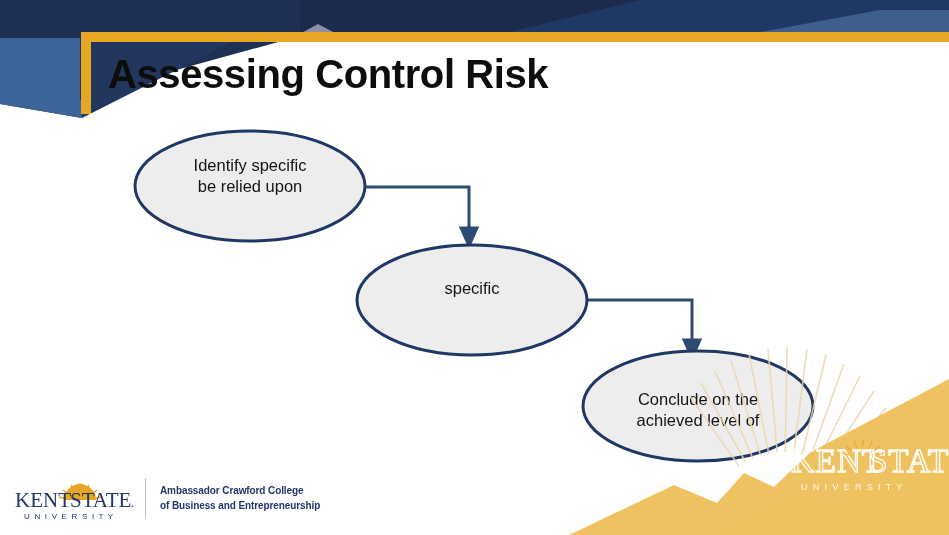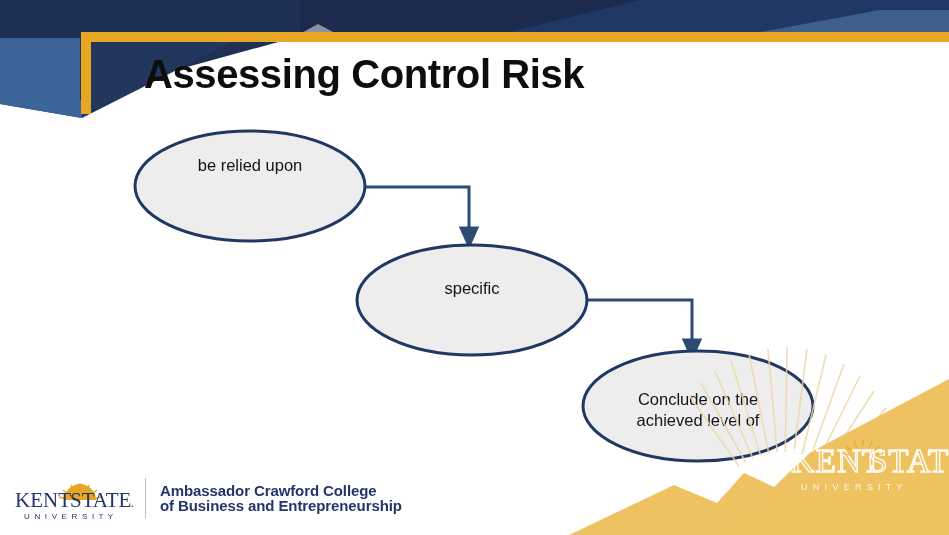--- a/index.html
+++ b/index.html
@@ -46,21 +46,20 @@
     background: #E8A723;
   }
   .title {
     position: absolute;
     left: 108px; top: 52px;
     font-size: 40px;
     font-weight: bold;
     color: #0d0d0d;
     letter-spacing: -0.4px;
     white-space: nowrap;
-    margin-left: 36px;
   }
 
   
   .flow { position: absolute; left: 0; top: 0; width: 949px; height: 535px; }
   .node-text {
     position: absolute;
     text-align: center;
     color: #141414;
     font-size: 16.5px;
     line-height: 21px;
@@ -78,21 +77,21 @@
   }
   .footer-divider {
     position: absolute;
     left: 145px; top: 478px;
     width: 1px; height: 40px;
     background: #b9c0cd;
   }
   .footer-text {
     position: absolute;
     left: 160px; top: 484px;
-    font-size: 15px;
+    font-size: 10px;
     font-weight: bold;
     line-height: 14.5px;
     color: #23356b;
     letter-spacing: -0.1px;
   }
 
   
   .brandart {
     position: absolute;
     right: 0; bottom: 0;
@@ -146,20 +145,21 @@
       <path d="M 588 300 L 692 300 L 692 350" fill="none" stroke="#2E4B73" stroke-width="3" marker-end="url(#arrowhead)"></path>
 
       <ellipse cx="250" cy="186" rx="115" ry="55" fill="#EDEDED" stroke="#1F3864" stroke-width="3"></ellipse>
 
       <ellipse cx="472" cy="300" rx="115" ry="55" fill="#EDEDED" stroke="#1F3864" stroke-width="3"></ellipse>
 
       <ellipse cx="698" cy="406" rx="115" ry="55" fill="#EDEDED" stroke="#1F3864" stroke-width="3"></ellipse>
     </svg>
 
     <div class="node-text node1-text">
+      <div>Identify specific</div>
       <div>be relied upon</div>
     </div>
 
     <div class="node-text node2-text">
       <div>specific</div>
     </div>
 
     <div class="node-text node3-text">
       <div>Conclude on the</div>
       <div>achieved level of</div>

